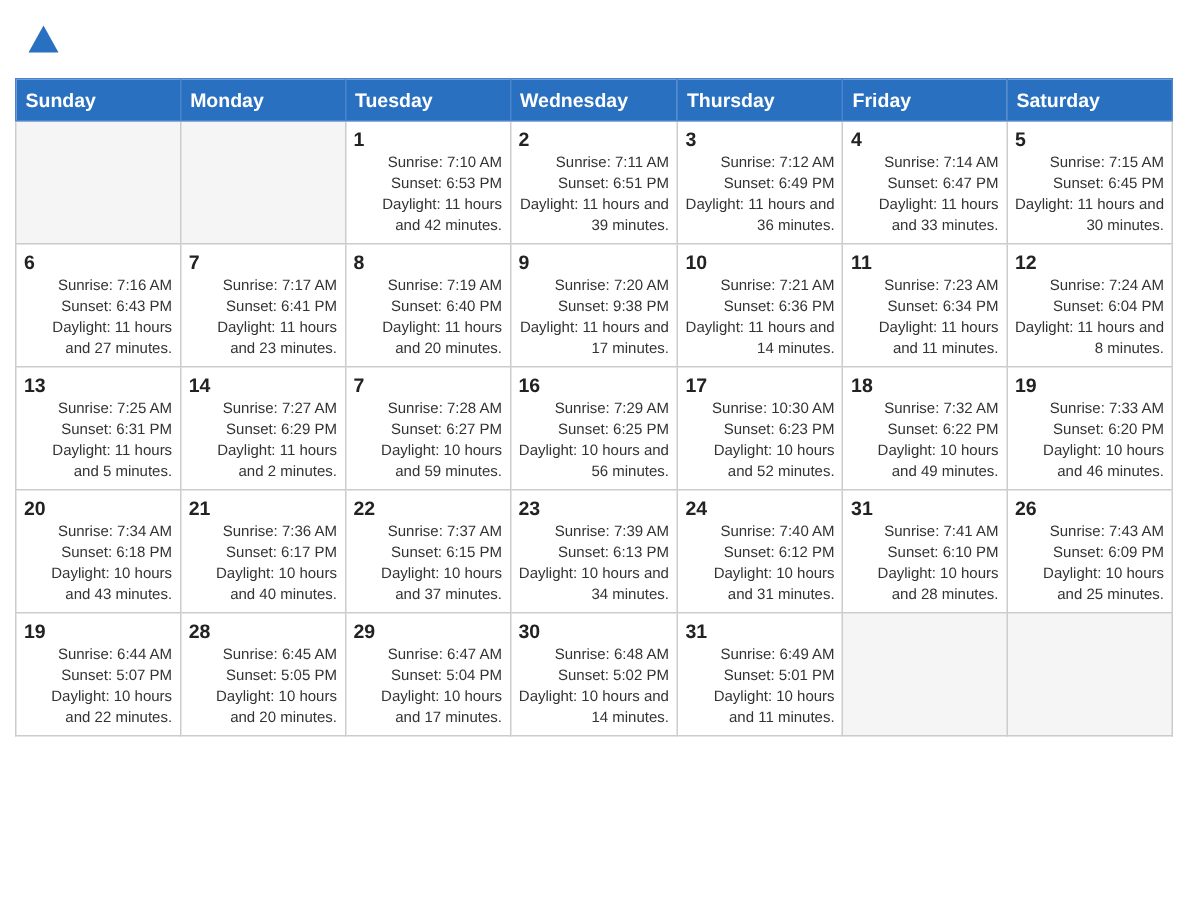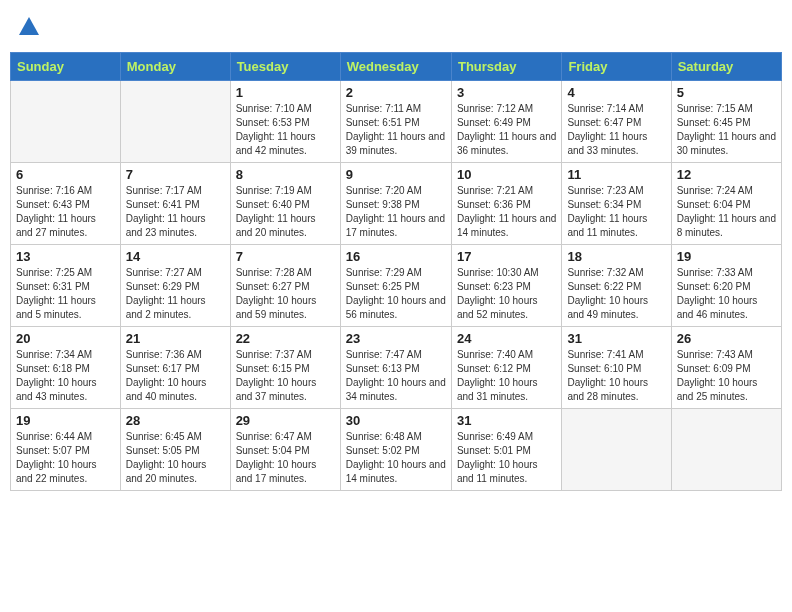--- a/index.html
+++ b/index.html
@@ -49,21 +49,21 @@
       font-size: 14px;
       color: #555;
     }
     .calendar {
       width: 100%;
       border-collapse: collapse;
       border: 1px solid #ccc;
     }
     .calendar th {
       background-color: #2970c0;
-      color: #bef264;
+      color: #ffffff;
       font-size: 13px;
       font-weight: bold;
       text-align: left;
       padding: 6px 6px;
       border: 1px solid #4a84cc;
     }
     .calendar td {
       vertical-align: top;
       border: 1px solid #ccc;
       padding: 4px 5px;
@@ -77,20 +77,21 @@
     .day-number {
       font-size: 13px;
       font-weight: bold;
       color: #222;
       margin-bottom: 2px;
     }
     .day-details {
       font-size: 10px;
       color: #333;
       line-height: 1.4;
+      text-align: right;
     }
   </style>
 </head>
 <body>
 
 <div class="header">
   <div class="logo">
     <div>
       <span class="logo-text-general"></span><svg class="logo-icon" viewBox="0 0 24 24">
           <polygon points="12,2 22,20 2,20" fill="#2970c0"></polygon>
@@ -253,21 +254,21 @@
 Daylight: 10 hours and 40 minutes.</div>
         </td>
         <td>
           <div class="day-number">22</div>
           <div class="day-details">Sunrise: 7:37 AM
 Sunset: 6:15 PM
 Daylight: 10 hours and 37 minutes.</div>
         </td>
         <td>
           <div class="day-number">23</div>
-          <div class="day-details">Sunrise: 7:47 AM
+          <div class="day-details">Sunrise: 7:39 AM
 Sunset: 6:13 PM
 Daylight: 10 hours and 34 minutes.</div>
         </td>
         <td>
           <div class="day-number">24</div>
           <div class="day-details">Sunrise: 7:40 AM
 Sunset: 6:12 PM
 Daylight: 10 hours and 31 minutes.</div>
         </td>
         <td>

